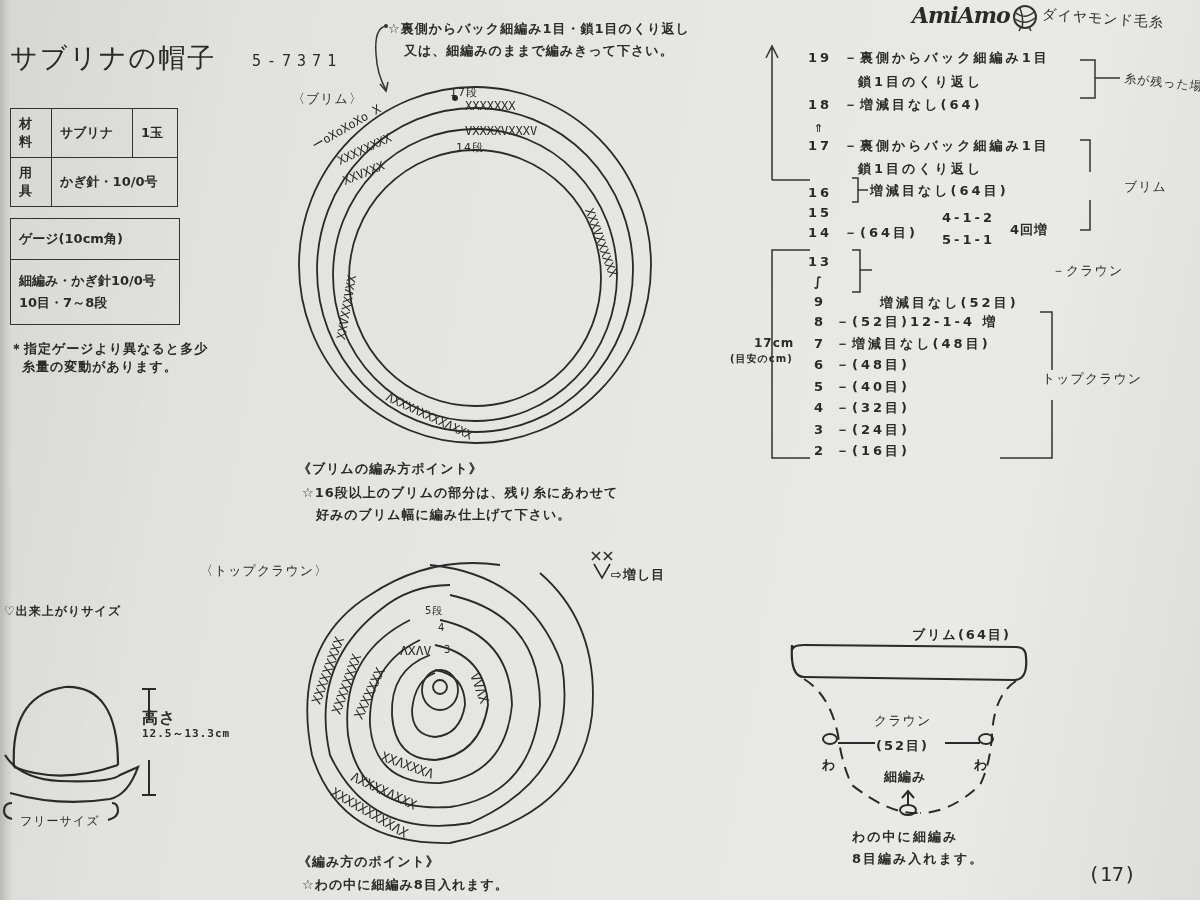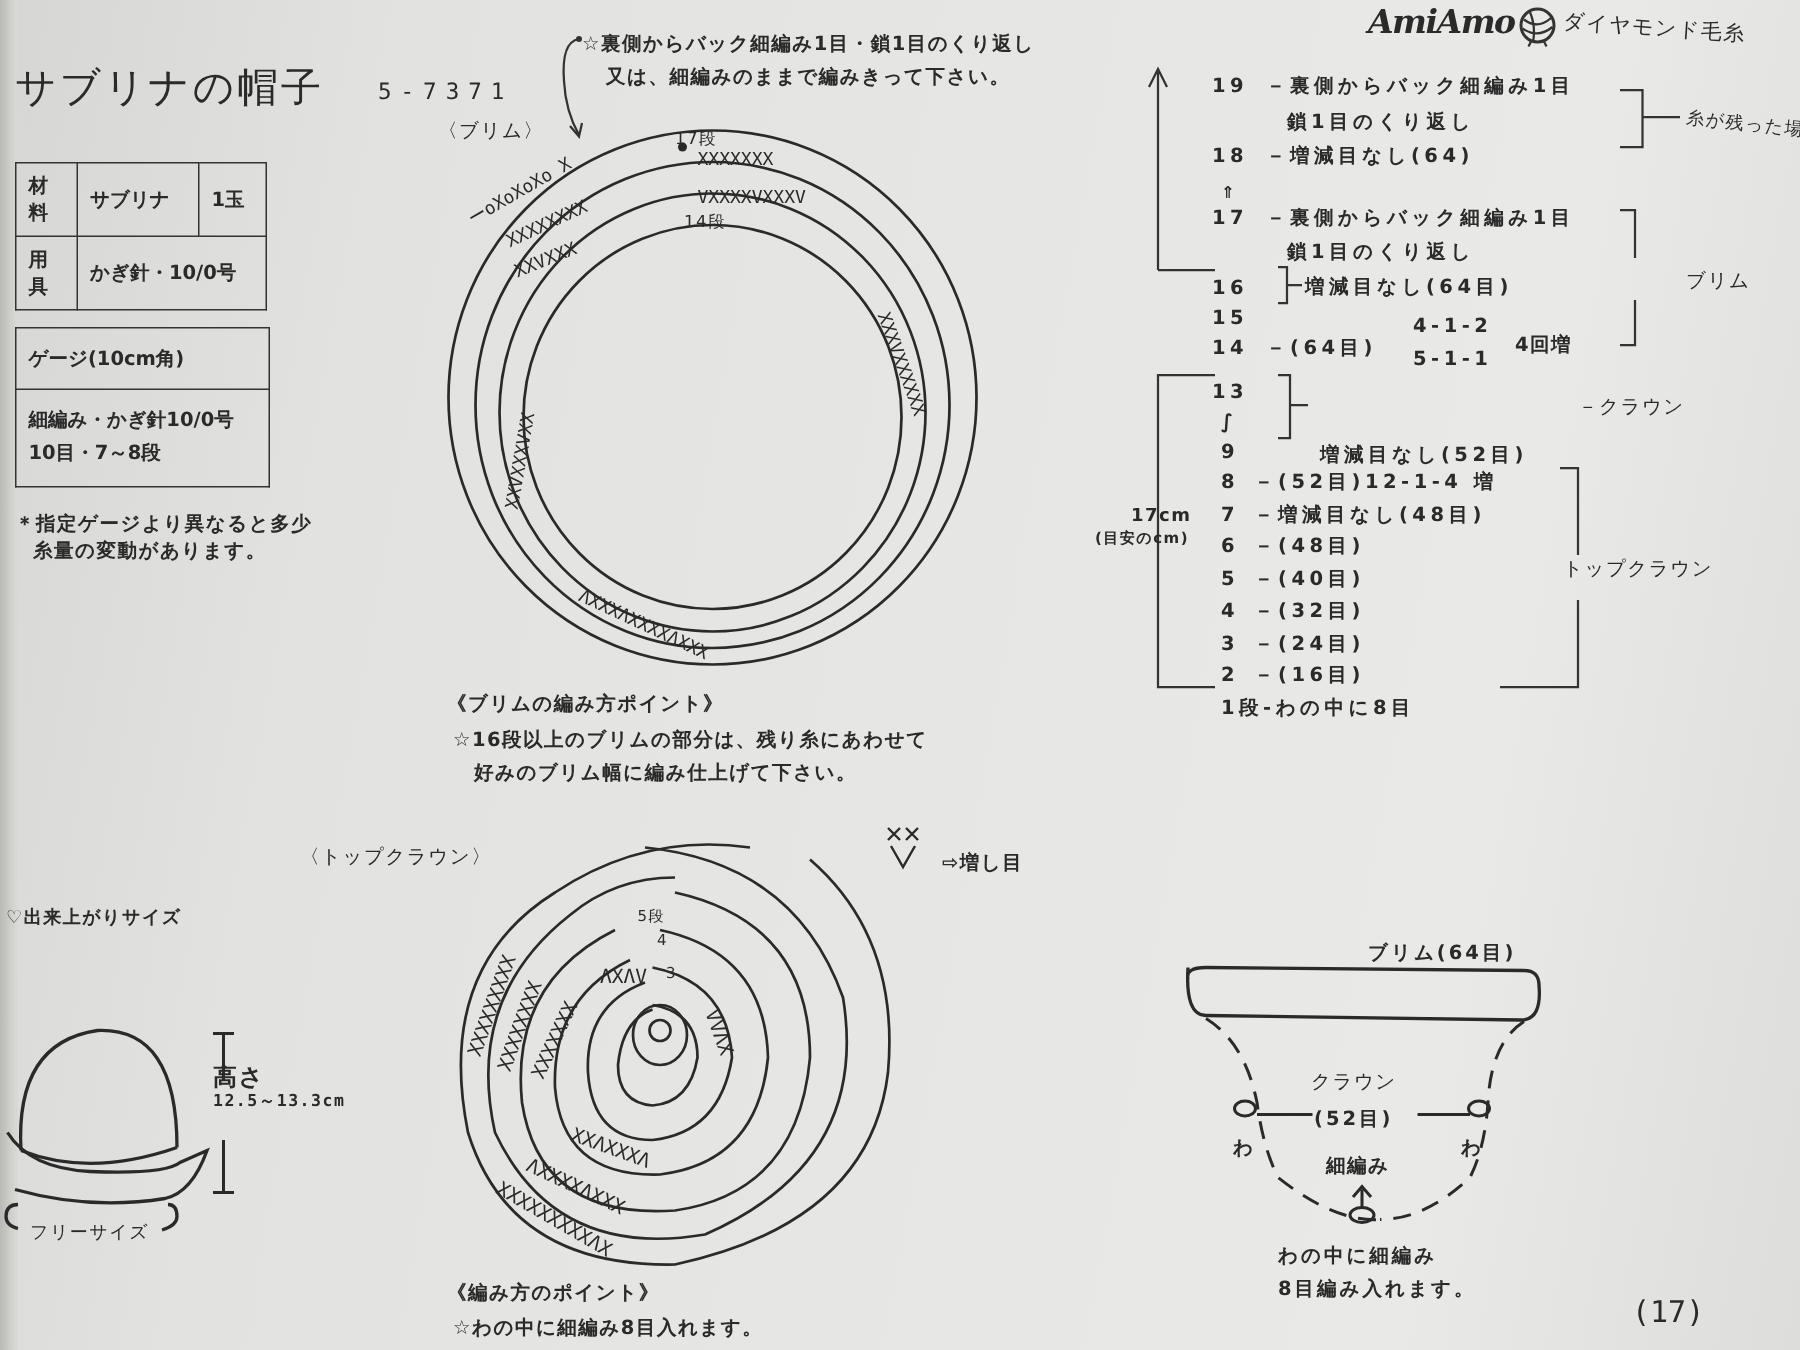--- a/index.html
+++ b/index.html
@@ -65,21 +65,21 @@
 <div class="abs t" style="left:22px;top:358px;">糸量の変動があります。</div>
 
 <div class="abs t" style="left:388px;top:20px;">☆裏側からバック細編み1目・鎖1目のくり返し</div>
 <div class="abs t" style="left:404px;top:42px;">又は、細編みのままで編みきって下さい。</div>
 <svg style="left:370px;top:24px;" width="30" height="70">
   <path d="M16 2 Q4 4 6 30 Q7 50 16 66" fill="none" stroke="#333" stroke-width="1.5"></path>
   <path d="M10 60 L16 67 L18 58" fill="none" stroke="#333" stroke-width="1.5"></path>
   <circle cx="16" cy="2" r="2" fill="#333"></circle>
 </svg>
 
-<div class="abs s" style="left:292px;top:78px;text-align:right;">〈ブリム〉</div>
+<div class="abs s" style="left:292px;top:90px;text-align:right;">〈ブリム〉</div>
 <svg style="left:285px;top:80px;" width="380" height="370">
   <g fill="none" stroke="#2a2a2a" stroke-width="1.8">
     <ellipse cx="190" cy="185" rx="176" ry="178"></ellipse>
     <ellipse cx="190" cy="190" rx="158" ry="162"></ellipse>
     <ellipse cx="190" cy="195" rx="142" ry="146"></ellipse>
     <ellipse cx="190" cy="198" rx="126" ry="128"></ellipse>
   </g>
   <g font-family="DejaVu Sans Mono, monospace" font-size="12" fill="#2a2a2a">
     <text x="30" y="70" transform="rotate(-30 30 70)">ーoXoXoXo X</text>
     <text x="55" y="85" transform="rotate(-25 55 85)">XXXXXXXX</text>
@@ -123,21 +123,20 @@
   <div style="height:20px;padding-top:6px"><span>13</span></div>
   <div style="height:20px;padding-left:6px"><span>∫</span></div>
   <div style="height:20px;padding-left:6px"><span>9</span></div>
   <div style="height:21.5px;padding-left:6px"><span style="display:inline-block;width:22px">8</span><span>－(52目)12-1-4 増</span></div>
   <div style="height:21.5px;padding-left:6px"><span style="display:inline-block;width:22px">7</span><span>－増減目なし(48目)</span></div>
   <div style="height:21.5px;padding-left:6px"><span style="display:inline-block;width:22px">6</span><span>－(48目)</span></div>
   <div style="height:21.5px;padding-left:6px"><span style="display:inline-block;width:22px">5</span><span>－(40目)</span></div>
   <div style="height:21.5px;padding-left:6px"><span style="display:inline-block;width:22px">4</span><span>－(32目)</span></div>
   <div style="height:21.5px;padding-left:6px"><span style="display:inline-block;width:22px">3</span><span>－(24目)</span></div>
   <div style="height:21.5px;padding-left:6px"><span style="display:inline-block;width:22px">2</span><span>－(16目)</span></div>
-  <div style="height:21.5px;padding-left:6px"><span>1段</span><span>-わの中に8目</span></div>
 </div>
 <div class="abs t" style="left:870px;top:182px;letter-spacing:3px;">増減目なし(64目)</div>
 <div class="abs t" style="left:942px;top:210px;letter-spacing:3px;">4-1-2</div>
 <div class="abs t" style="left:942px;top:232px;letter-spacing:3px;">5-1-1</div>
 <div class="abs t" style="left:1010px;top:221px;">4回増</div>
 <div class="abs t" style="left:880px;top:262px;letter-spacing:3px;margin-top:32px;">増減目なし(52目)</div>
 <div class="abs s" style="left:1052px;top:262px;">－クラウン</div>
 <div class="abs s" style="left:1124px;top:75px;font-size:12px;transform:rotate(6deg);">糸が残った場合</div>
 <div class="abs s" style="left:1108px;top:178px;margin-left:16px;">ブリム</div>
 <div class="abs s" style="left:1042px;top:370px;">トップクラウン</div>
@@ -169,21 +168,21 @@
 </svg>
 <div class="abs s" style="left:425px;top:604px;font-size:10px;">5段</div>
 <div class="abs s" style="left:438px;top:622px;font-size:10px;">4</div>
 <div class="abs s" style="left:444px;top:644px;font-size:10px;">3</div>
 <svg style="left:590px;top:550px;" width="30" height="30">
   <g stroke="#2a2a2a" stroke-width="1.6" fill="none">
     <path d="M2 2 L10 10 M10 2 L2 10 M14 2 L22 10 M22 2 L14 10"></path>
     <path d="M4 14 L12 28 L20 14"></path>
   </g>
 </svg>
-<div class="abs t" style="left:628px;top:566px;">⇨増し目</div>
+<div class="abs t" style="left:611px;top:566px;">⇨増し目</div>
 <div class="abs t" style="left:298px;top:853px;">《編み方のポイント》</div>
 <div class="abs t" style="left:302px;top:876px;">☆わの中に細編み8目入れます。</div>
 
 <div class="abs t" style="left:4px;top:603px;font-size:12px;">♡出来上がりサイズ</div>
 <svg style="left:0px;top:675px;" width="160" height="160">
   <g fill="none" stroke="#2a2a2a" stroke-width="2.2">
     <path d="M14 92 Q10 20 65 12 Q118 10 118 90"></path>
     <path d="M5 80 Q20 104 60 106 Q110 108 120 100 L138 92 Q128 120 110 124 Q60 132 10 118"></path>
     <path d="M14 92 Q60 110 118 90"></path>
     <path d="M12 128 Q4 128 4 136 Q4 142 12 144 M112 128 Q118 128 118 136 Q118 142 108 145"></path>

